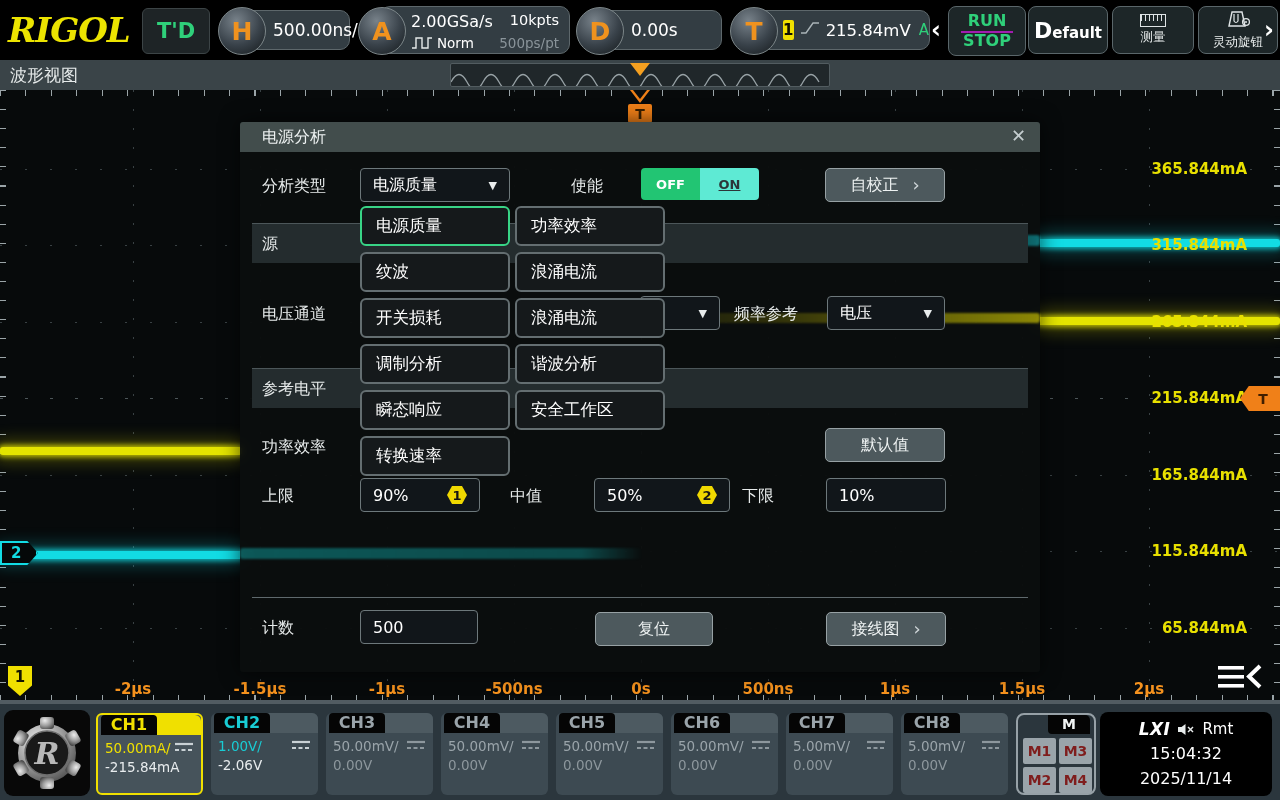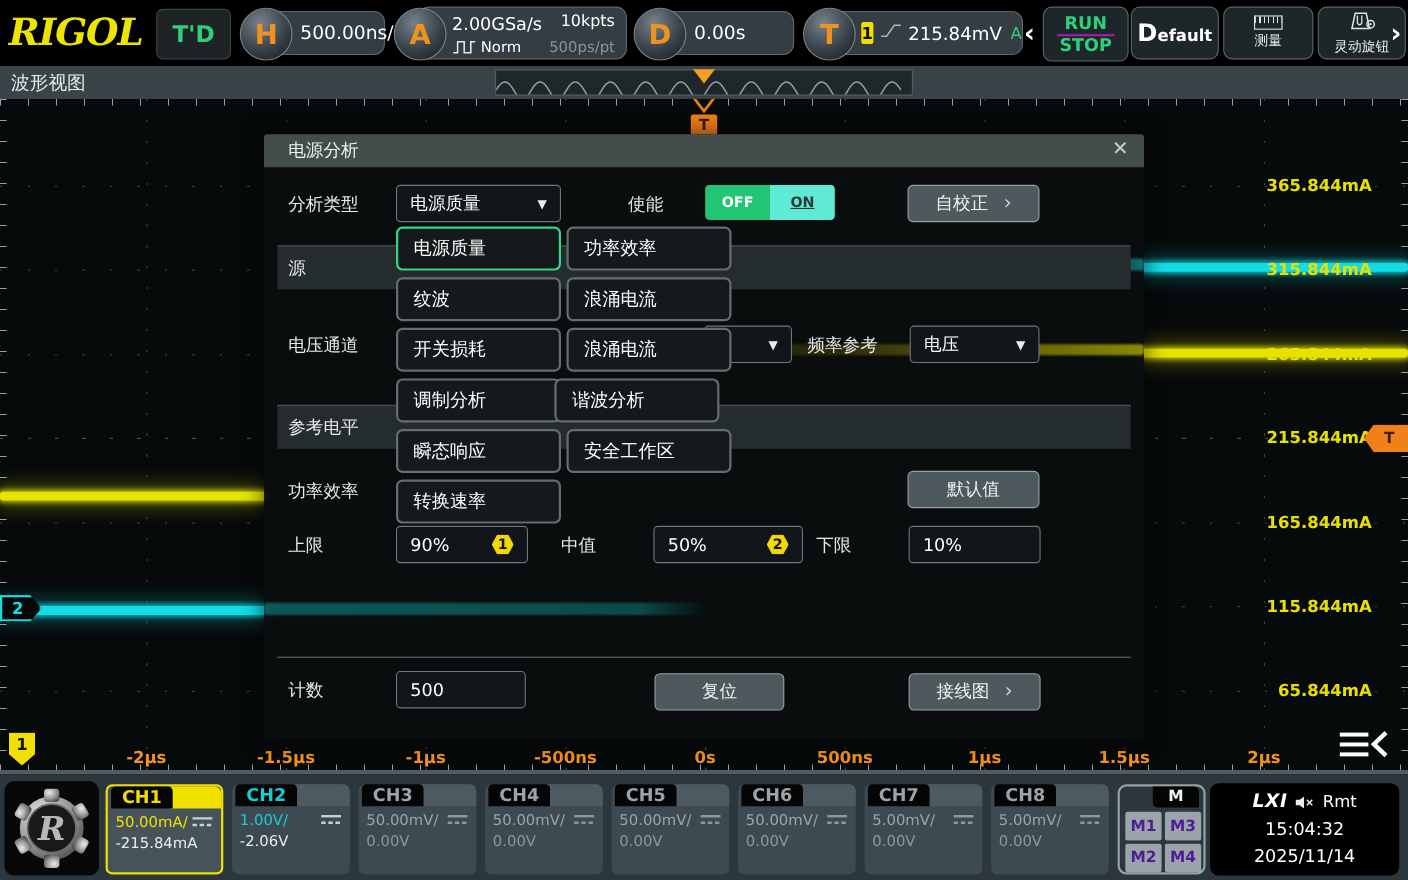--- a/index.html
+++ b/index.html
@@ -81,21 +81,21 @@
   .ch-name{position:absolute;left:3px;top:0;width:56px;height:20px;background:#050505;border-radius:4px 4px 0 0;
            text-align:center;font-weight:bold;font-size:16px;line-height:20px;}
   .ch-l1{position:absolute;left:7px;top:25px;font-size:13.5px;}
   .ch-l2{position:absolute;left:7px;top:44px;font-size:13.5px;}
   .dcic{position:absolute;right:7px;top:27px;}
   .c-y{color:#f0e000;} .c-c{color:#19ccd4;} .c-g{color:#9aa4aa;}
   .o-w{color:#e8ecee;} .o-g{color:#8d979d;}
   .mblk{left:1016px;top:713px;width:80px;height:82px;border:2px solid #97a1a7;border-radius:8px;box-sizing:border-box;}
   .mtab{position:absolute;right:4px;top:0;width:42px;height:19px;background:#050505;border-radius:0 5px 0 4px;
         color:#f2f5f5;font-weight:bold;font-size:14px;text-align:center;line-height:19px;}
-  .mbtn{position:absolute;width:33px;height:26px;background:#9aa4aa;color:#4c1d95;font-size:14px;font-weight:bold;
+  .mbtn{position:absolute;width:33px;height:26px;background:#9aa4aa;color:#7f1d1d;font-size:14px;font-weight:bold;
         display:flex;align-items:center;justify-content:center;border-radius:2px;}
   .lxi{left:1100px;top:712px;width:172px;height:84px;background:#000;border-radius:8px;display:flex;
        flex-direction:column;align-items:center;justify-content:center;color:#fff;line-height:1.55;}
   .lxirow{display:flex;align-items:center;gap:7px;font-size:15px;}
   .lximark{font-style:italic;font-weight:bold;font-size:17px;letter-spacing:.5px;}
   .menuic{left:1216px;top:662px;width:48px;height:30px;z-index:4;}
   .flag2{left:0px;top:541px;width:38px;height:24px;background:#050808;border:2px solid #12dce4;box-sizing:border-box;
          clip-path:polygon(0 0,72% 0,100% 50%,72% 100%,0 100%);color:#12dce4;font-weight:bold;font-size:15px;
          display:flex;align-items:center;padding-left:9px;z-index:4;}
   .flag1{left:8px;top:666px;width:24px;height:30px;background:#f0e000;color:#141400;font-weight:bold;font-size:15px;
@@ -321,21 +321,21 @@
       <span class="arrowr">›</span>
     </div>
 
     <div class="ddl sel" style="left:120px;top:84px;">电源质量</div>
     <div class="ddl" style="left:275px;top:84px;">功率效率</div>
     <div class="ddl" style="left:120px;top:130px;">纹波</div>
     <div class="ddl" style="left:275px;top:130px;">浪涌电流</div>
     <div class="ddl" style="left:120px;top:176px;">开关损耗</div>
     <div class="ddl" style="left:275px;top:176px;">浪涌电流</div>
     <div class="ddl" style="left:120px;top:222px;">调制分析</div>
-    <div class="ddl" style="left:264px;top:222px;">谐波分析</div>
+    <div class="ddl" style="left:275px;top:222px;">谐波分析</div>
     <div class="ddl" style="left:120px;top:268px;">瞬态响应</div>
     <div class="ddl" style="left:275px;top:268px;">安全工作区</div>
     <div class="ddl" style="left:120px;top:314px;">转换速率</div>
   </div>
 
   <div class="abs botline"></div>
   <div class="abs botbar"></div>
 
   <div class="abs knob">
     <svg width="78" height="78" viewBox="0 0 78 78">

